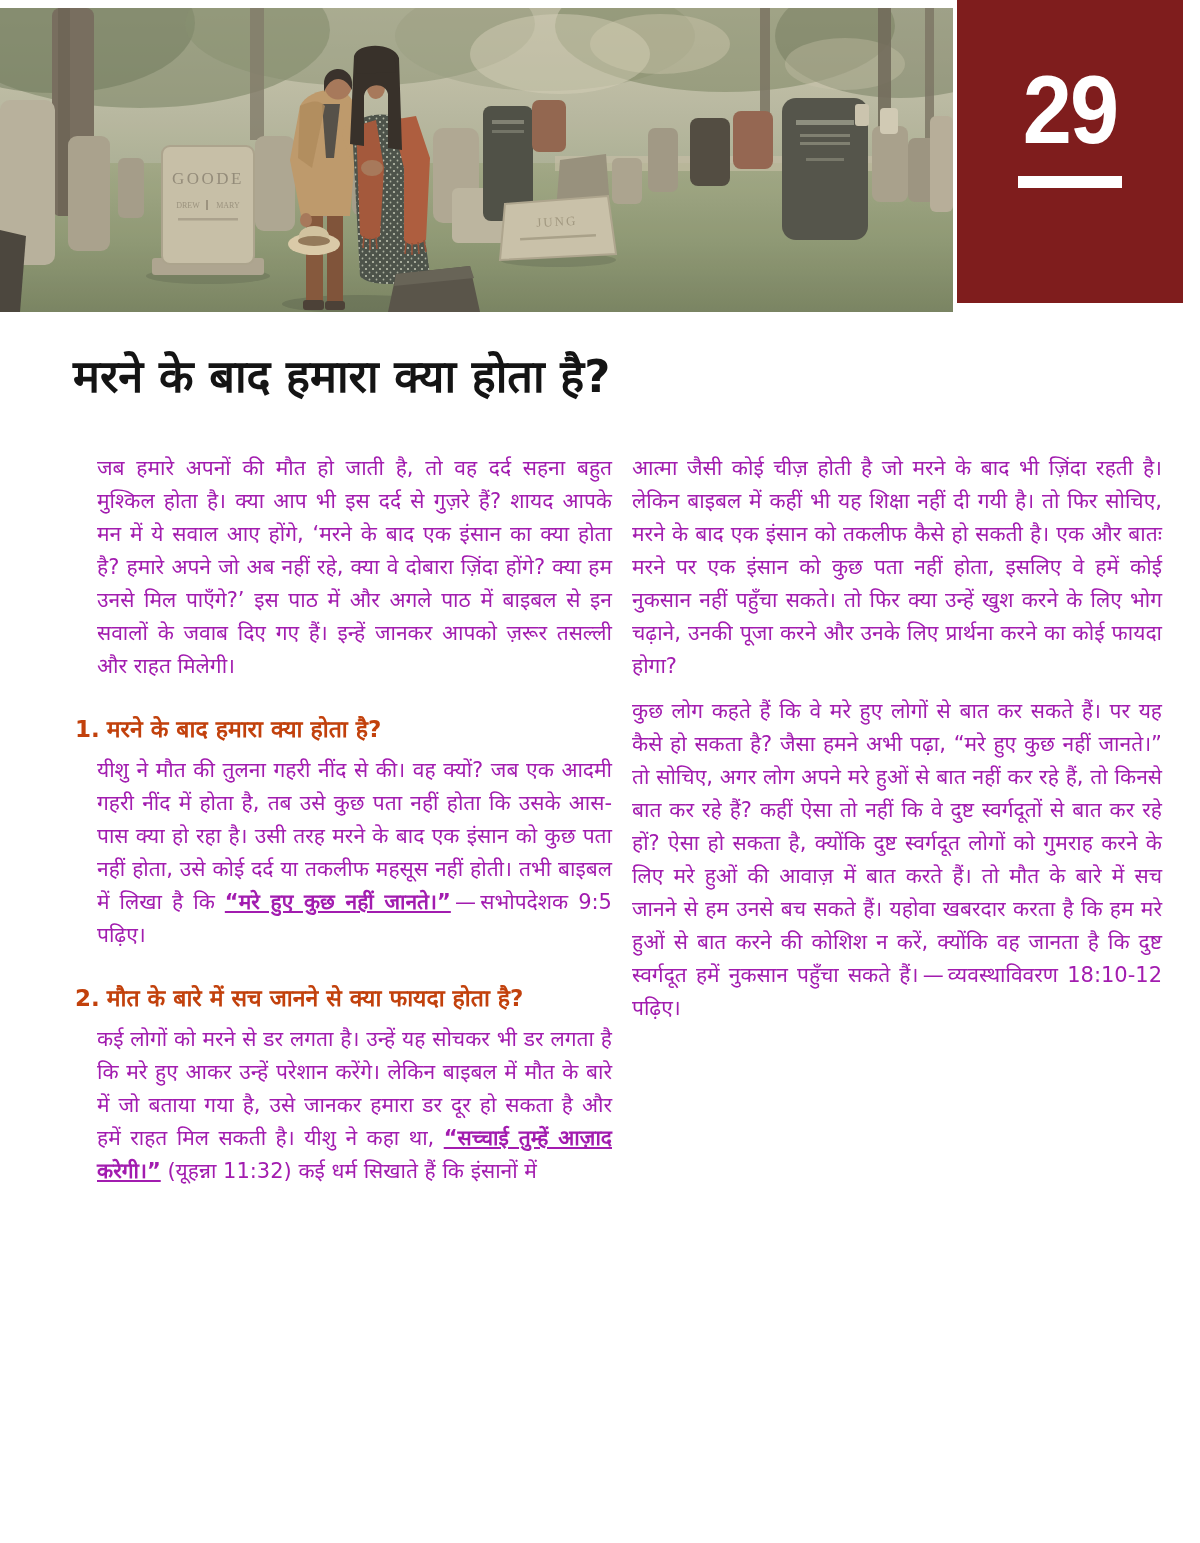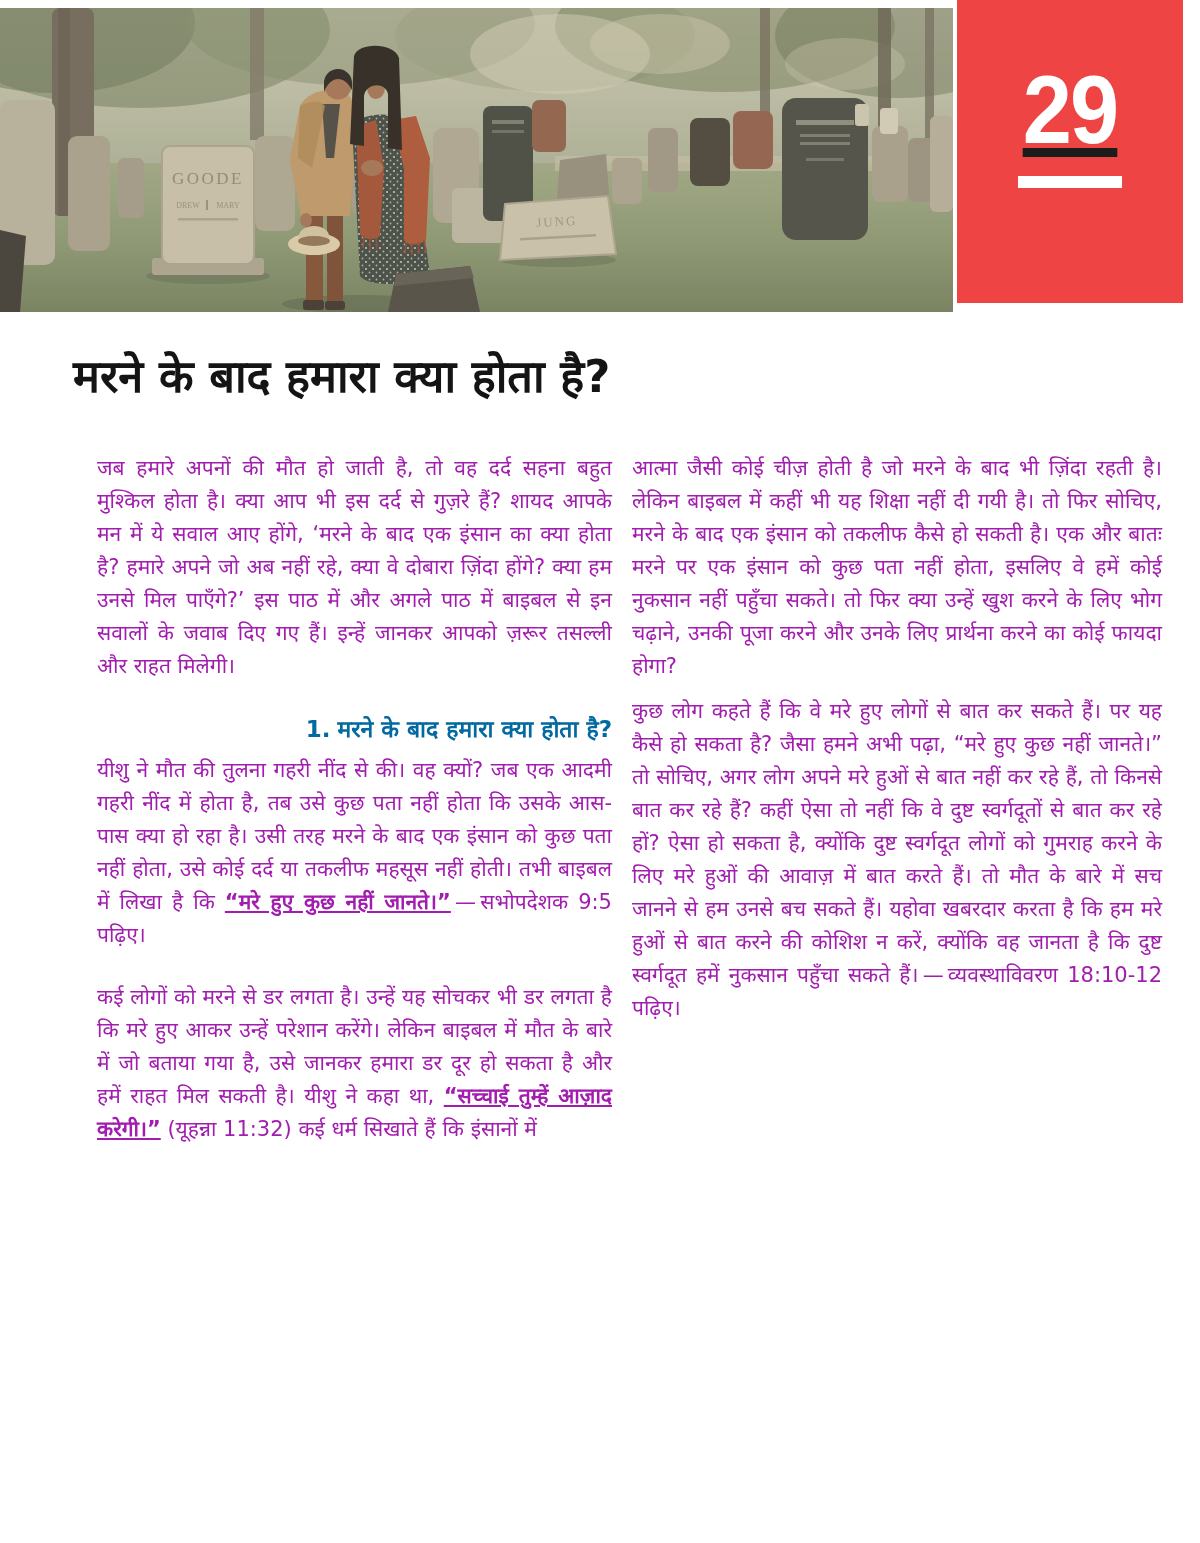--- a/index.html
+++ b/index.html
@@ -22,21 +22,21 @@
          font-size:45px;line-height:58px;font-weight:700;color:#141414;}
 
   
   .cols{position:absolute;left:75px;top:452px;width:1087px;display:flex;gap:20px;}
   .col-left{width:537px;}
   .col-right{width:530px;}
   .para{margin:0;font-size:21px;line-height:33px;text-align:justify;color:#a21caf;}
   .intro{margin-left:22px;}
   .section{margin-top:29px;}
   .sec-heading{margin:0;padding-left:22px;text-indent:-22px;
-               font-size:23px;line-height:35px;font-weight:700;color:#0369a1;text-align:right;}
+               font-size:23px;line-height:35px;font-weight:700;color:#c2410c;}
   .sec-num{margin-right:7px;}
   .sec-body{margin:7px 0 0 22px;}
   .col-right .para + .para{margin-top:12px;}
   .seg-b{font-weight:700;text-decoration:underline;}
 </style>
 </head>
 <body>
 
 <div class="page">
 
@@ -191,38 +191,39 @@
       <g>
         <polygon points="396,266 470,258 480,304 388,304" fill="#4a463c"></polygon>
         <polygon points="396,266 470,258 474,270 394,278" fill="#5a564a"></polygon>
         <polygon points="0,222 26,228 20,304 0,304" fill="#3a362e"></polygon>
       </g>
 
       <rect x="0" y="0" width="953" height="304" fill="#ece4cc" opacity="0.1"></rect>
     </svg>
   </div>
 
-  <div class="lesson-badge" style="background:#ef4444;text-decoration:underline;">
+  <div class="lesson-badge" style="background:#7f1d1d;">
     <div class="lesson-num">29</div>
     <div class="lesson-rule"></div>
   </div>
 
   <h1 class="title">मरने के बाद हमारा क्या होता है?</h1>
 
   <div class="cols">
 
     <div class="col-left">
       <p class="para intro">जब हमारे अपनों की मौत हो जाती है, तो वह दर्द सहना बहुत मुश्किल होता है। क्या आप भी इस दर्द से गुज़रे हैं? शायद आपके मन में ये सवाल आए होंगे, ‘मरने के बाद एक इंसान का क्या होता है? हमारे अपने जो अब नहीं रहे, क्या वे दोबारा ज़िंदा होंगे? क्या हम उनसे मिल पाएँगे?’ इस पाठ में और अगले पाठ में बाइबल से इन सवालों के जवाब दिए गए हैं। इन्हें जानकर आपको ज़रूर तसल्ली और राहत मिलेगी।</p>
 
       <div class="section">
         <h2 class="sec-heading"><span class="sec-num">1.</span><span>मरने के बाद हमारा क्या होता है?</span></h2>
         <p class="para sec-body"><span>यीशु ने मौत की तुलना गहरी नींद से की। वह क्यों? जब एक आदमी गहरी नींद में होता है, तब उसे कुछ पता नहीं होता कि उसके आस-पास क्या हो रहा है। उसी तरह मरने के बाद एक इंसान को कुछ पता नहीं होता, उसे कोई दर्द या तकलीफ महसूस नहीं होती। तभी बाइबल में लिखा है कि </span><span class="seg-b">“मरे हुए कुछ नहीं जानते।”</span><span> — सभोपदेशक 9:5 पढ़िए।</span></p>
       </div>
 
       <div class="section">
+        <h2 class="sec-heading"><span class="sec-num">2.</span><span>मौत के बारे में सच जानने से क्या फायदा होता है?</span></h2>
         <p class="para sec-body"><span>कई लोगों को मरने से डर लगता है। उन्हें यह सोचकर भी डर लगता है कि मरे हुए आकर उन्हें परेशान करेंगे। लेकिन बाइबल में मौत के बारे में जो बताया गया है, उसे जानकर हमारा डर दूर हो सकता है और हमें राहत मिल सकती है। यीशु ने कहा था, </span><span class="seg-b">“सच्चाई तुम्हें आज़ाद करेगी।”</span><span> (यूहन्ना 11:32) कई धर्म सिखाते हैं कि इंसानों में</span></p>
       </div>
     </div>
 
     <div class="col-right">
       <p class="para"><span>आत्मा जैसी कोई चीज़ होती है जो मरने के बाद भी ज़िंदा रहती है। लेकिन बाइबल में कहीं भी यह शिक्षा नहीं दी गयी है। तो फिर सोचिए, मरने के बाद एक इंसान को तकलीफ कैसे हो सकती है। एक और बातः मरने पर एक इंसान को कुछ पता नहीं होता, इसलिए वे हमें कोई नुकसान नहीं पहुँचा सकते। तो फिर क्या उन्हें खुश करने के लिए भोग चढ़ाने, उनकी पूजा करने और उनके लिए प्रार्थना करने का कोई फायदा होगा?</span></p>
       <p class="para"><span>कुछ लोग कहते हैं कि वे मरे हुए लोगों से बात कर सकते हैं। पर यह कैसे हो सकता है? जैसा हमने अभी पढ़ा, “मरे हुए कुछ नहीं जानते।” तो सोचिए, अगर लोग अपने मरे हुओं से बात नहीं कर रहे हैं, तो किनसे बात कर रहे हैं? कहीं ऐसा तो नहीं कि वे दुष्ट स्वर्गदूतों से बात कर रहे हों? ऐसा हो सकता है, क्योंकि दुष्ट स्वर्गदूत लोगों को गुमराह करने के लिए मरे हुओं की आवाज़ में बात करते हैं। तो मौत के बारे में सच जानने से हम उनसे बच सकते हैं। यहोवा खबरदार करता है कि हम मरे हुओं से बात करने की कोशिश न करें, क्योंकि वह जानता है कि दुष्ट स्वर्गदूत हमें नुकसान पहुँचा सकते हैं। — व्यवस्थाविवरण 18:10-12 पढ़िए।</span></p>
     </div>
 
   </div>

